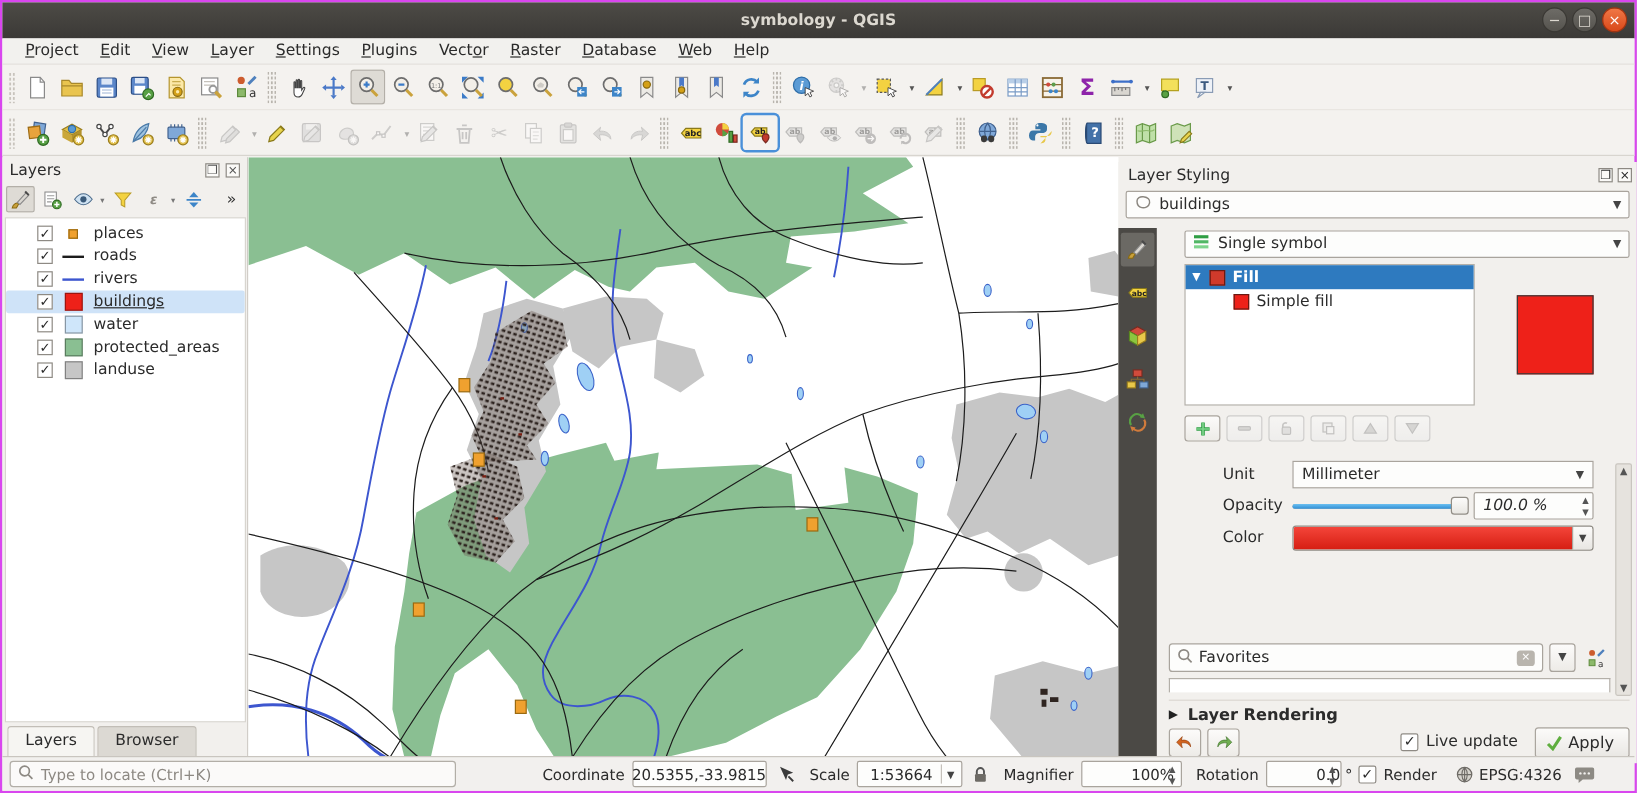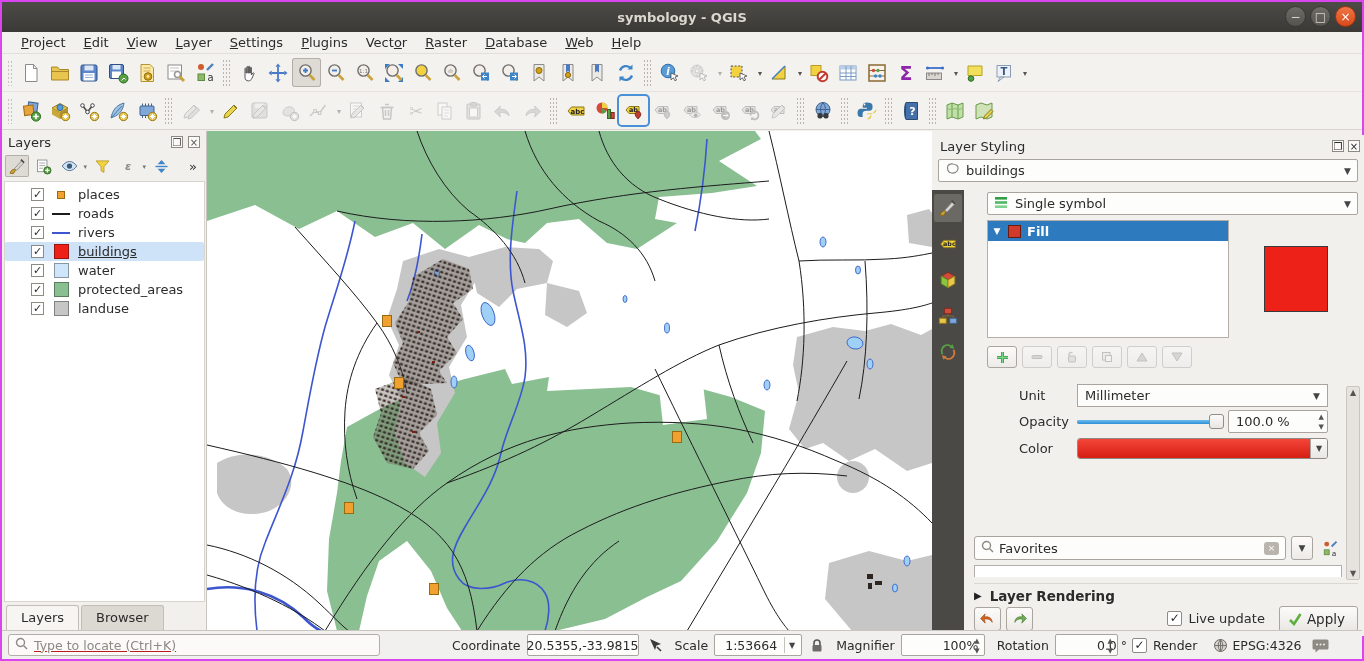--- a/index.html
+++ b/index.html
@@ -88,21 +88,21 @@
   .small-btn { width:30px; height:22px; border:1px solid #aaa59e; border-radius:3px; background:linear-gradient(#fcfbfa,#edebe7);
     display:flex; align-items:center; justify-content:center; font-size:13px; }
   .small-btn.disabled { opacity:.45; filter:grayscale(1); }
   .prow { position:absolute; left:55px; right:36px; height:23px; display:flex; align-items:center;margin-left:32px; }
   .prow .plabel { width:58px; font-size:13px; flex:0 0 auto; }
   .combo { flex:1; height:23px; background:#fdfdfc; border:1px solid #a9a49d; border-radius:0; display:flex; align-items:center; padding:0 7px; }
   .slider { flex:1; position:relative; height:23px; margin-right:8px; }
   .slider .groove { position:absolute; left:0; right:0; top:10px; height:4px; background:#b5b1aa; border-radius:2px; }
   .slider .fill { position:absolute; left:0; width:94%; top:10px; height:4px; background:linear-gradient(#6cc0f0,#2f8ed6); border-radius:2px; }
   .slider .handle { position:absolute; left:92%; top:4px; width:15px; height:15px; background:linear-gradient(#fcfbfa,#e8e6e2); border:1px solid #918d86; border-radius:3px; }
-  .spin { width:100px; height:23px; background:#fdfdfc; border:1px solid #a9a49d; border-radius:2px; display:flex; align-items:center; padding-left:7px; position:relative; flex:0 0 auto; }
+  .spin { width:100px; height:23px; background:#fdfdfc; border:1px solid #a9a49d; border-radius:2px; display:flex; align-items:center; padding-left:7px; position:relative; flex:0 0 auto;font-style:italic; }
   .spin .arrows { position:absolute; right:3px; top:1px; display:flex; flex-direction:column; font-size:7px; color:#555; line-height:10px; }
   .colorbar { flex:1; height:21px; border:1px solid #8f8b84; border-radius:3px; display:flex; overflow:hidden; }
   .colorbar .cfill { flex:1; background:linear-gradient(#f4453a,#d61e12); }
   .colorbar .cdd { width:17px; background:linear-gradient(#fcfbfa,#e8e6e2); border-left:1px solid #a9a49d; display:flex; align-items:center; justify-content:center; font-size:8px; color:#444; }
   .vscroll { position:absolute; right:4px; top:251px; width:14px; height:194px; background:#e6e3de; border:1px solid #c9c5bf; border-radius:2px; }
   .vscroll .up { position:absolute; top:1px; left:0; right:0; text-align:center; font-size:8px; color:#555; }
   .vscroll .dn { position:absolute; bottom:1px; left:0; right:0; text-align:center; font-size:8px; color:#555; }
   .favrow { position:absolute; left:42px; top:400px; right:22px; height:25px; display:flex; align-items:flex-end; gap:5px; }
   .searchbox { flex:1; height:24px; background:#fdfdfc; border:1px solid #a9a49d; border-radius:3px; display:flex; align-items:center; padding:0 6px; gap:5px; }
   .searchbox input { border:none; outline:none; flex:1; font:13px "DejaVu Sans",sans-serif; background:transparent; color:#2b2b2b; }
@@ -116,21 +116,21 @@
   .ubtn { width:27px; height:24px; border:1px solid #aaa59e; border-radius:3px; background:linear-gradient(#fcfbfa,#edebe7); display:flex; align-items:center; justify-content:center; margin-right:5px; }
   .cbwrap { display:flex; align-items:center; gap:6px; margin-left:auto; }
   .cbox { width:15px; height:15px; background:#fff; border:1px solid #8e8a84; border-radius:2px; font-size:12px; line-height:13px; text-align:center; color:#2a2a2a; }
   .applybtn { margin-left:14px; height:26px; padding:0 12px 0 8px; border:1px solid #aaa59e; border-radius:3px;
     background:linear-gradient(#fcfbfa,#e9e7e3); display:flex; align-items:center; gap:5px; font-size:13.5px; }
 
   
   .statusbar { position:absolute; left:0; right:0; bottom:0; height:29px; background:#f2f0ee; border-top:1px solid #c9c5bf;
     display:flex; align-items:center; padding:0 6px; font-size:12.5px; }
   .locator { width:372px; height:22px; border:1px solid #b2aea7; border-radius:3px; background:#fbfaf9; display:flex; align-items:center; padding:0 6px; gap:6px; }
-  .locator input { border:none; outline:none; background:transparent; flex:1; font:12.5px "DejaVu Sans",sans-serif; color:#b91c1c;text-decoration:underline; }
+  .locator input { border:none; outline:none; background:transparent; flex:1; font:12.5px "DejaVu Sans",sans-serif; color:#4c1d95; }
   .locator input::placeholder { color:#8d8983; }
   .sb-label { margin-left:12px; color:#2b2b2b; white-space:nowrap; }
   .sb-box { height:22px; background:#fdfdfc; border:1px solid #a9a49d; border-radius:2px; display:flex; align-items:center; justify-content:center; padding:0 6px; margin-left:6px; white-space:nowrap; }
   .sb-combo { position:relative; padding-right:20px; }
   .sb-combo .carr { position:absolute; right:2px; top:2px; bottom:2px; width:15px; border-left:1px solid #c5c1bb; display:flex; align-items:center; justify-content:center; font-size:8px; color:#444; }
   .sb-spin { position:relative; padding-right:20px; justify-content:flex-start;padding-left:41px; }
   .sb-spin .arrows { position:absolute; right:4px; top:0; display:flex; flex-direction:column; font-size:7px; color:#555; line-height:10px; padding-top:1px; }
   .sb-icon { margin-left:8px; display:flex; align-items:center; }
 </style>
 </head>
@@ -903,20 +903,24 @@
       <span>Single symbol</span>
       <span class="combo-arrow">▼</span>
     </div>
 
     <div class="symtree">
       <div class="trow sel">
         <span class="tri">▼</span>
         <span class="swatch" id="parent-swatch" style="background: rgb(207, 58, 43);"></span>
         <span>Fill</span>
       </div>
+      <div class="trow" style="padding-left:40px">
+        <span class="swatch" id="child-swatch" style="background: rgb(238, 33, 25);"></span>
+        <span>Simple fill</span>
+      </div>
     </div>
     <div class="preview-swatch" id="preview-swatch" style="background: rgb(238, 33, 25);"></div>
 
     <div class="symbtns">
       <span class="small-btn">
           <svg width="15" height="15" viewBox="0 0 15 15">
             <path d="M7.5 2v11M2 7.5h11" stroke="#2f9e44" stroke-width="3"></path>
             <path d="M7.5 2v11M2 7.5h11" stroke="#7ed48c" stroke-width="1.4"></path>
           </svg>
         </span>

